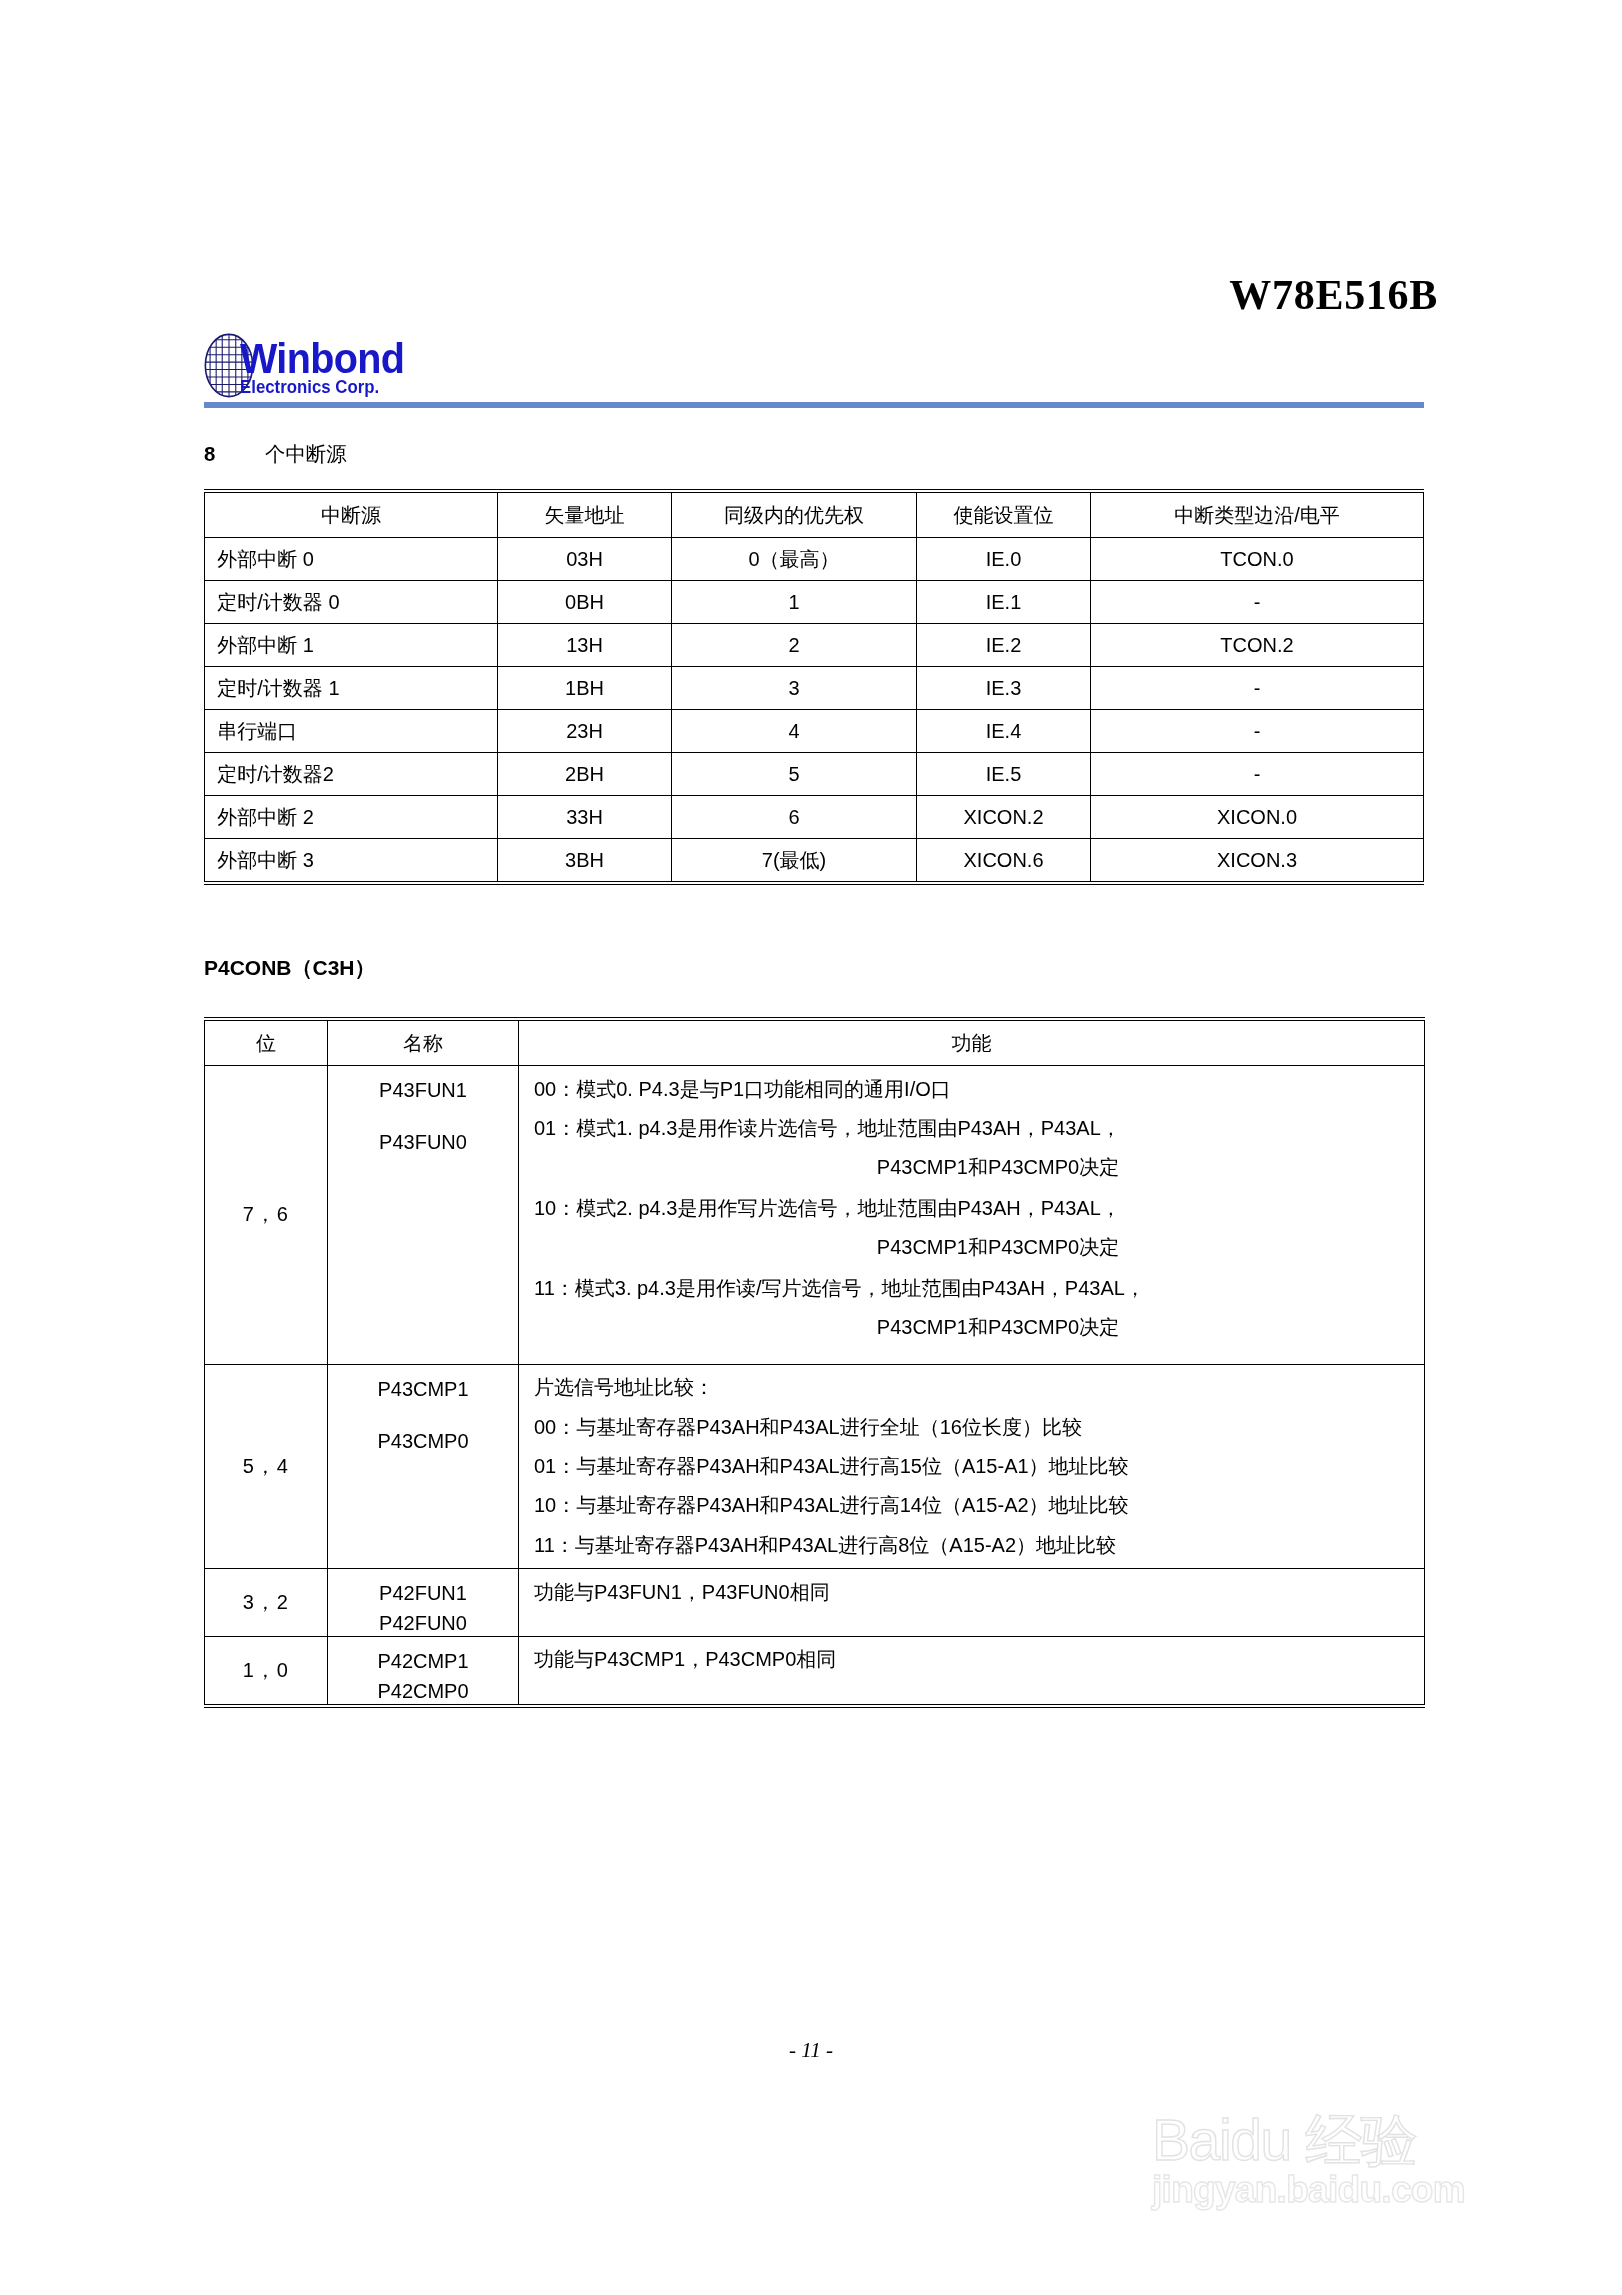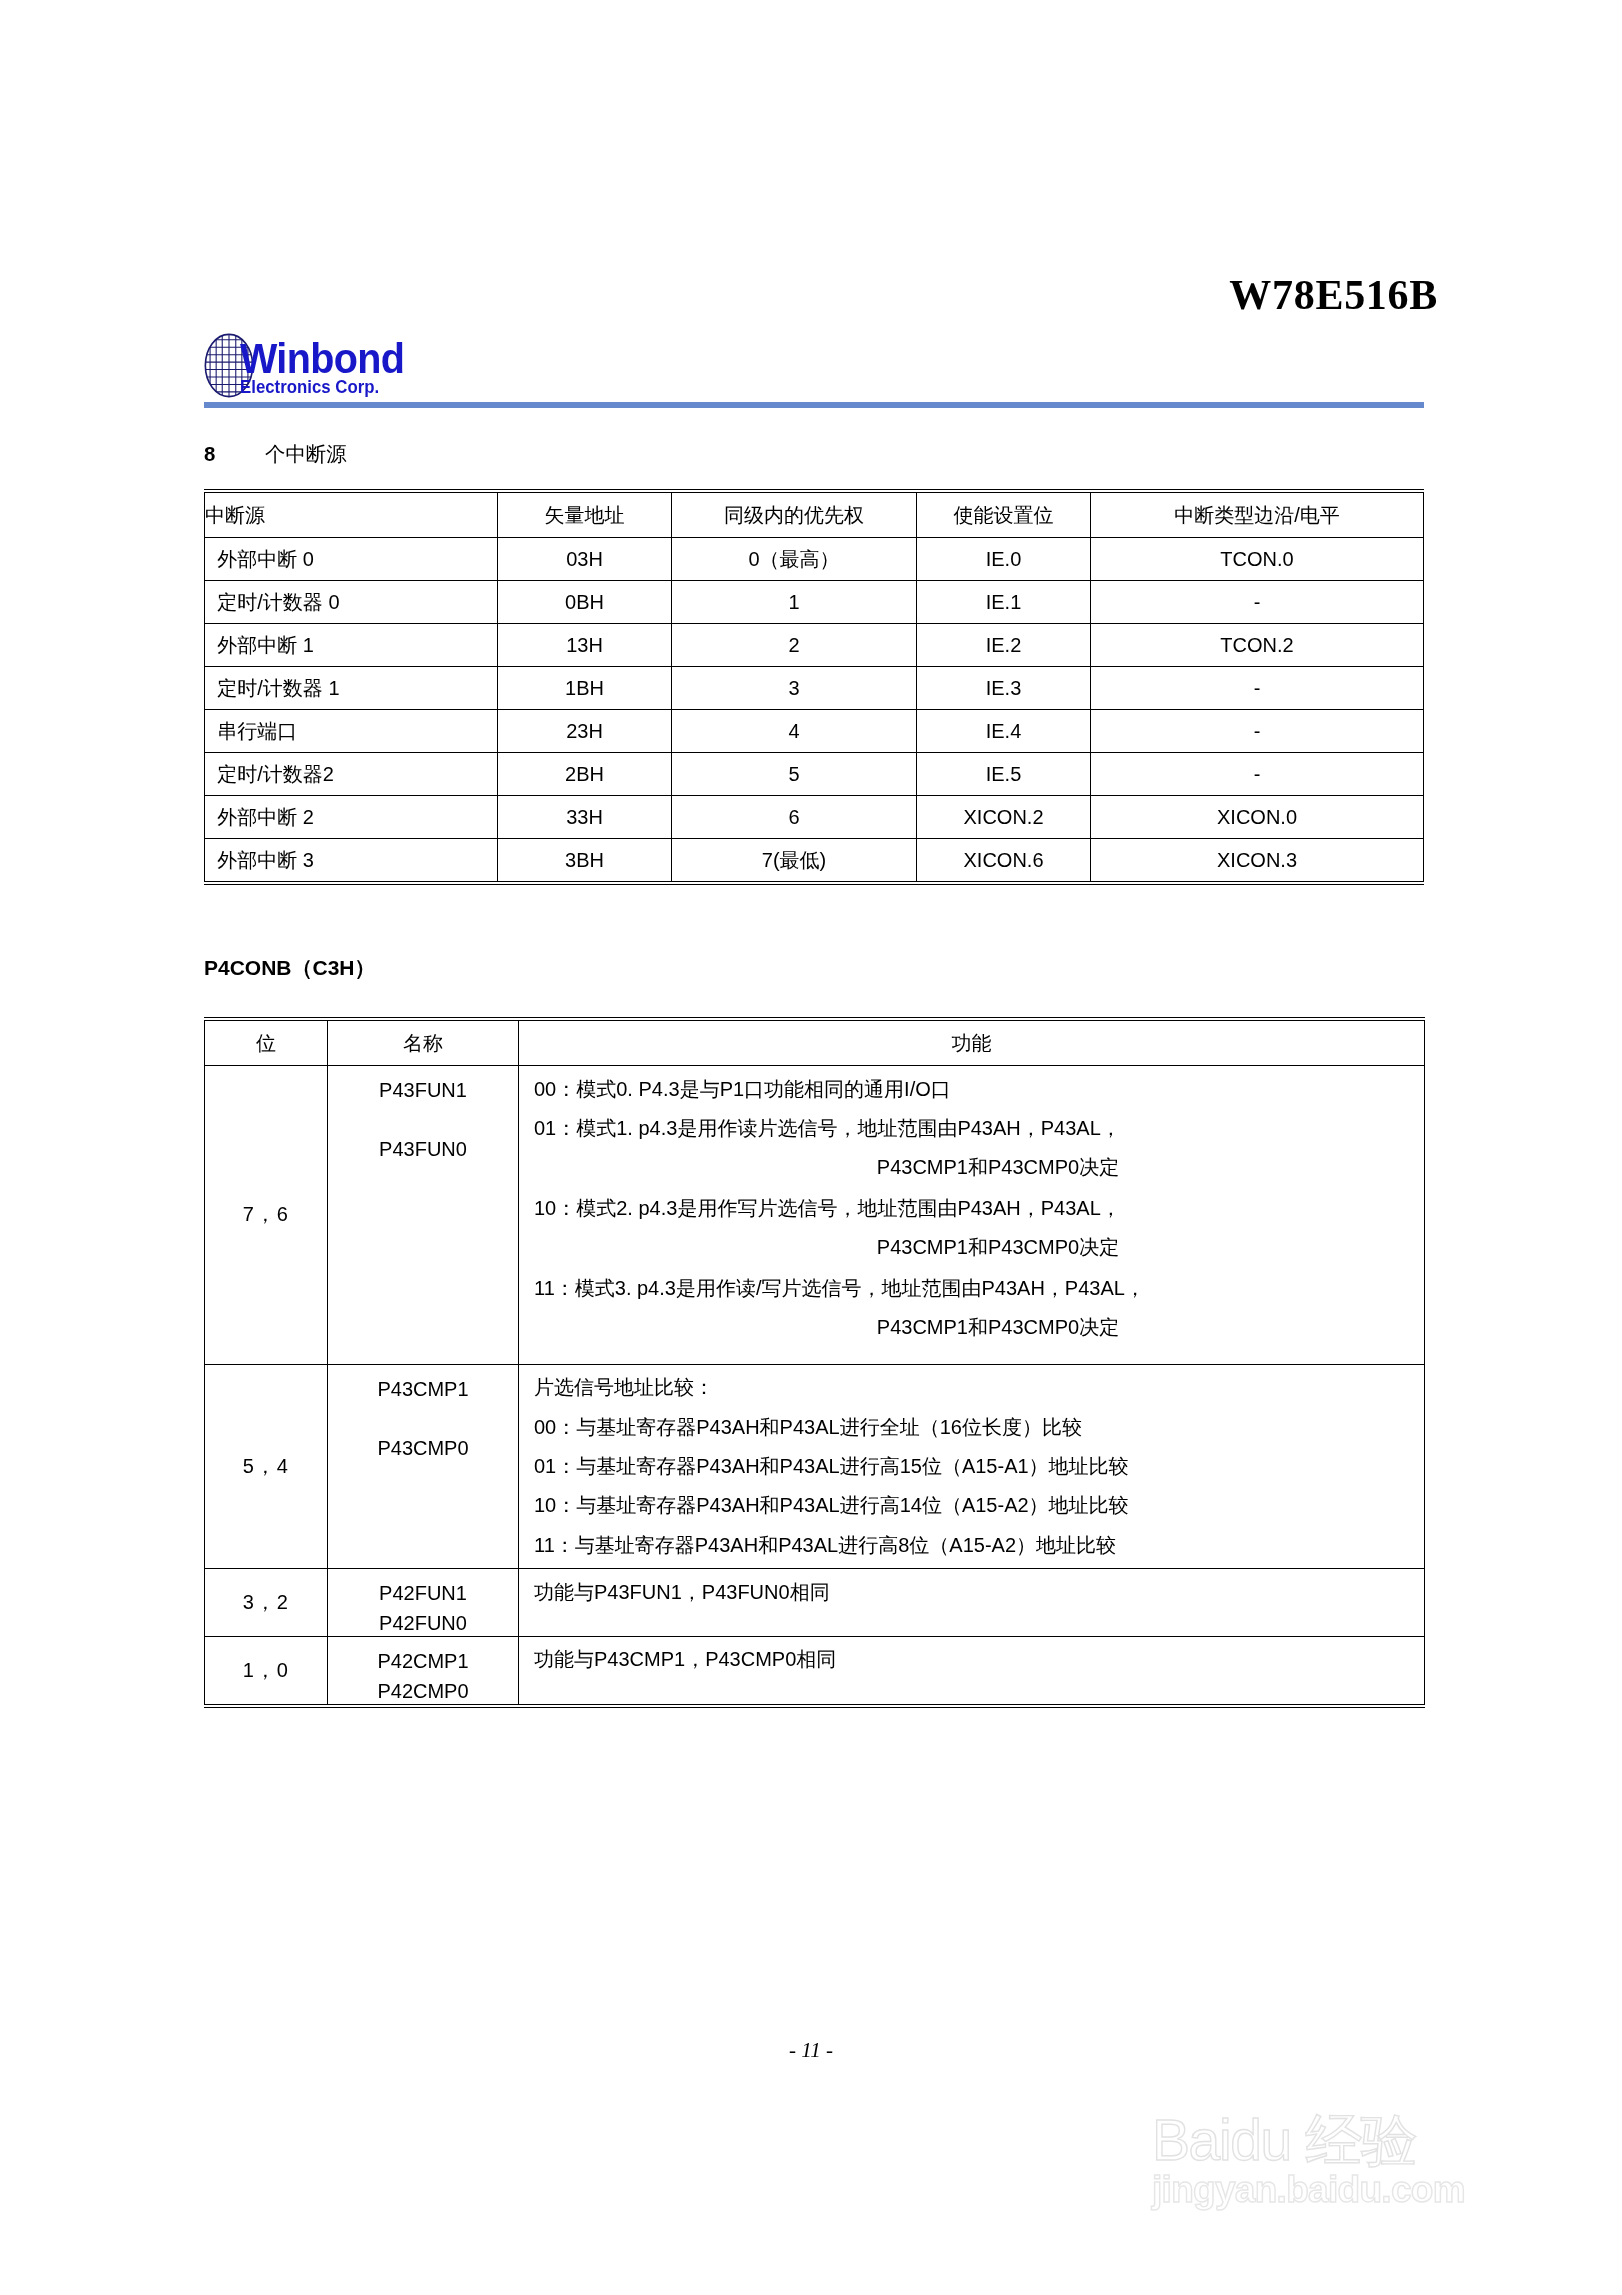--- a/index.html
+++ b/index.html
@@ -131,21 +131,21 @@
     height: 42px;
     text-align: center;
     font-size: 20px;
   }
   #interrupt-table tr.head td { height: 44px; }
   #interrupt-table td.src {
     text-align: left;
     padding-left: 12.3px;
   }
   #interrupt-table tr.head td.src {
-    text-align: left;
+    text-align: center;
     padding-left: 0;
   }
   #interrupt-table tr:last-child td { border-bottom: none; }
   #interrupt-table tr.head td { border-top: none; }
 
   
   #p4conb-table {
     left: 204px;
     top: 1017px;
     width: 1220px;
@@ -171,21 +171,21 @@
   #p4conb-table td.func {
     text-align: left;
     vertical-align: top;
     padding: 9.5px 11px 9.5px 15px;
   }
   #p4conb-table tr:last-child td { border-bottom: none; }
 
   .name-stack {
     display: flex;
     flex-direction: column;
-    gap: 34px;
+    gap: 27px;
     padding-top: 12.3px;
     align-items: center;
     line-height: 24.5px;
   }
   .name-stack.tight { gap: 5.5px; }
 
   .func-line {
     display: block;
     line-height: 27px;
     margin-bottom: 12.3px;

